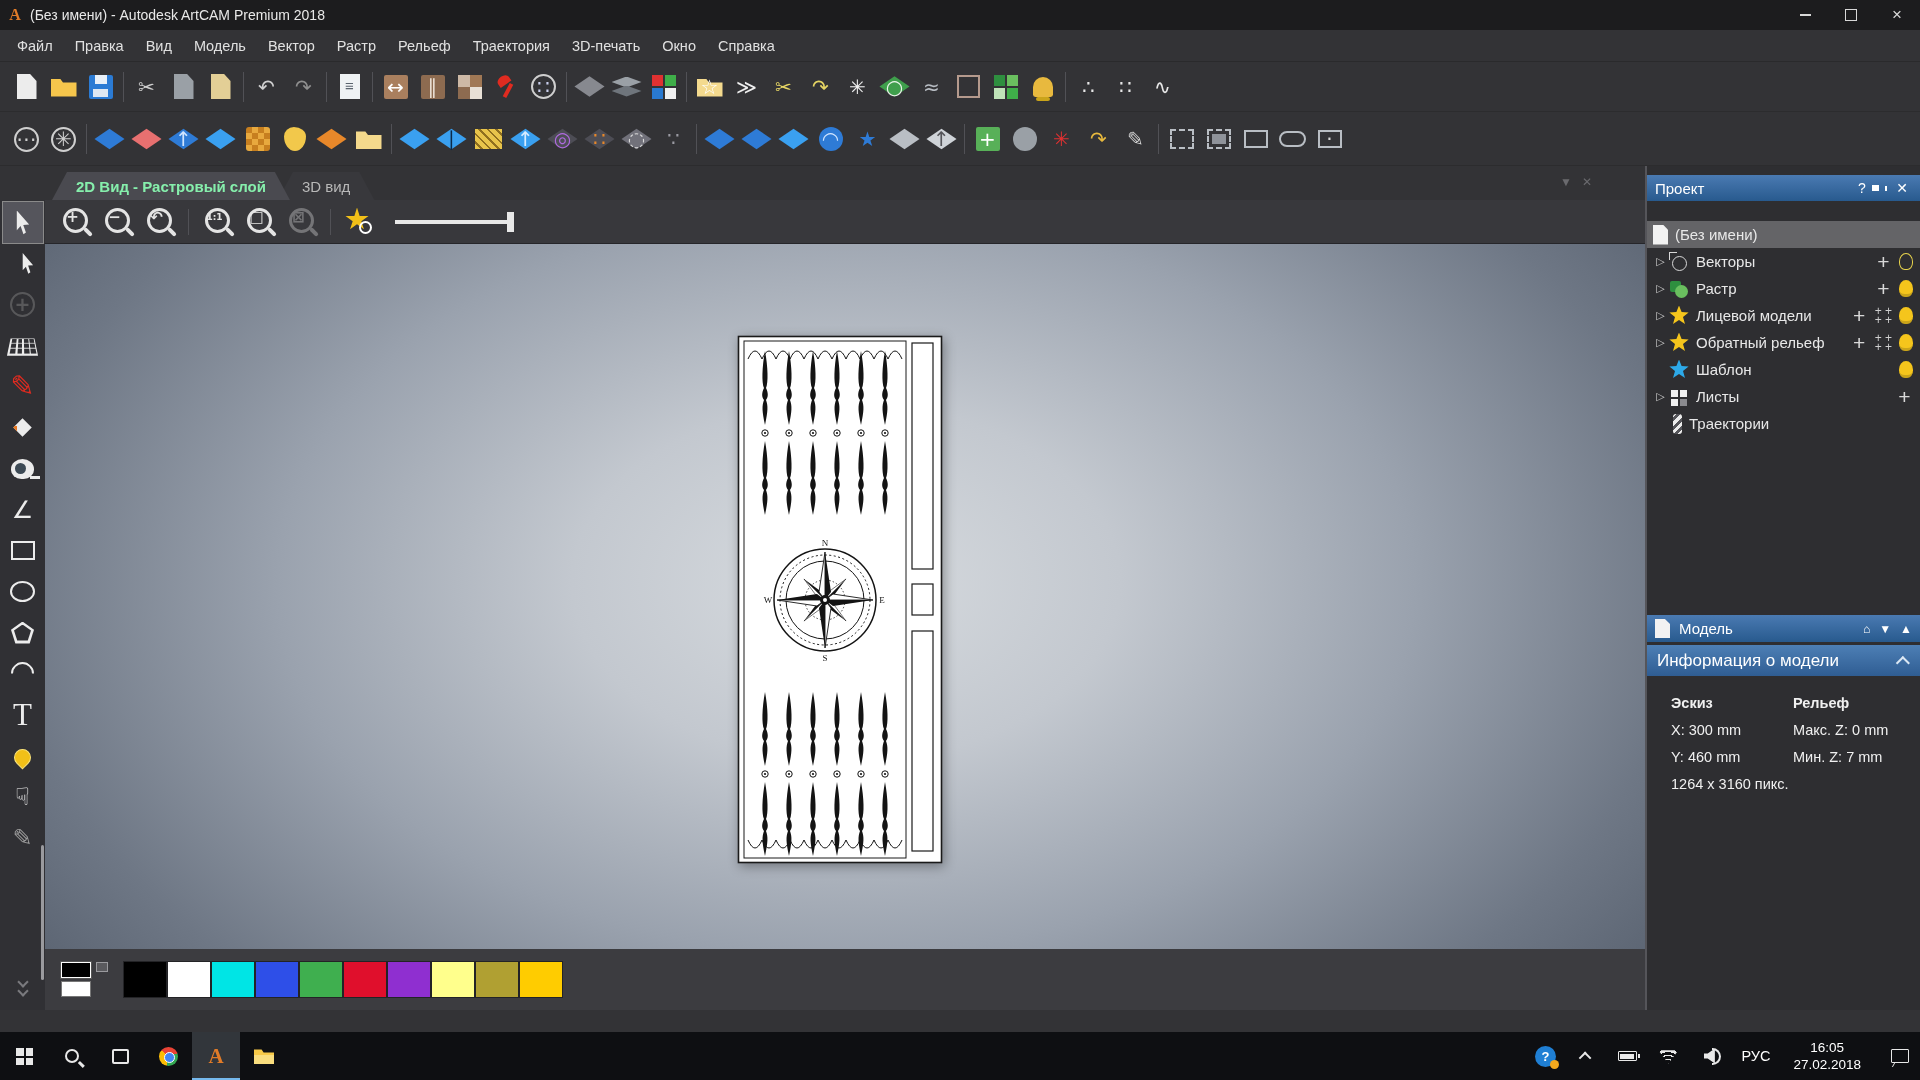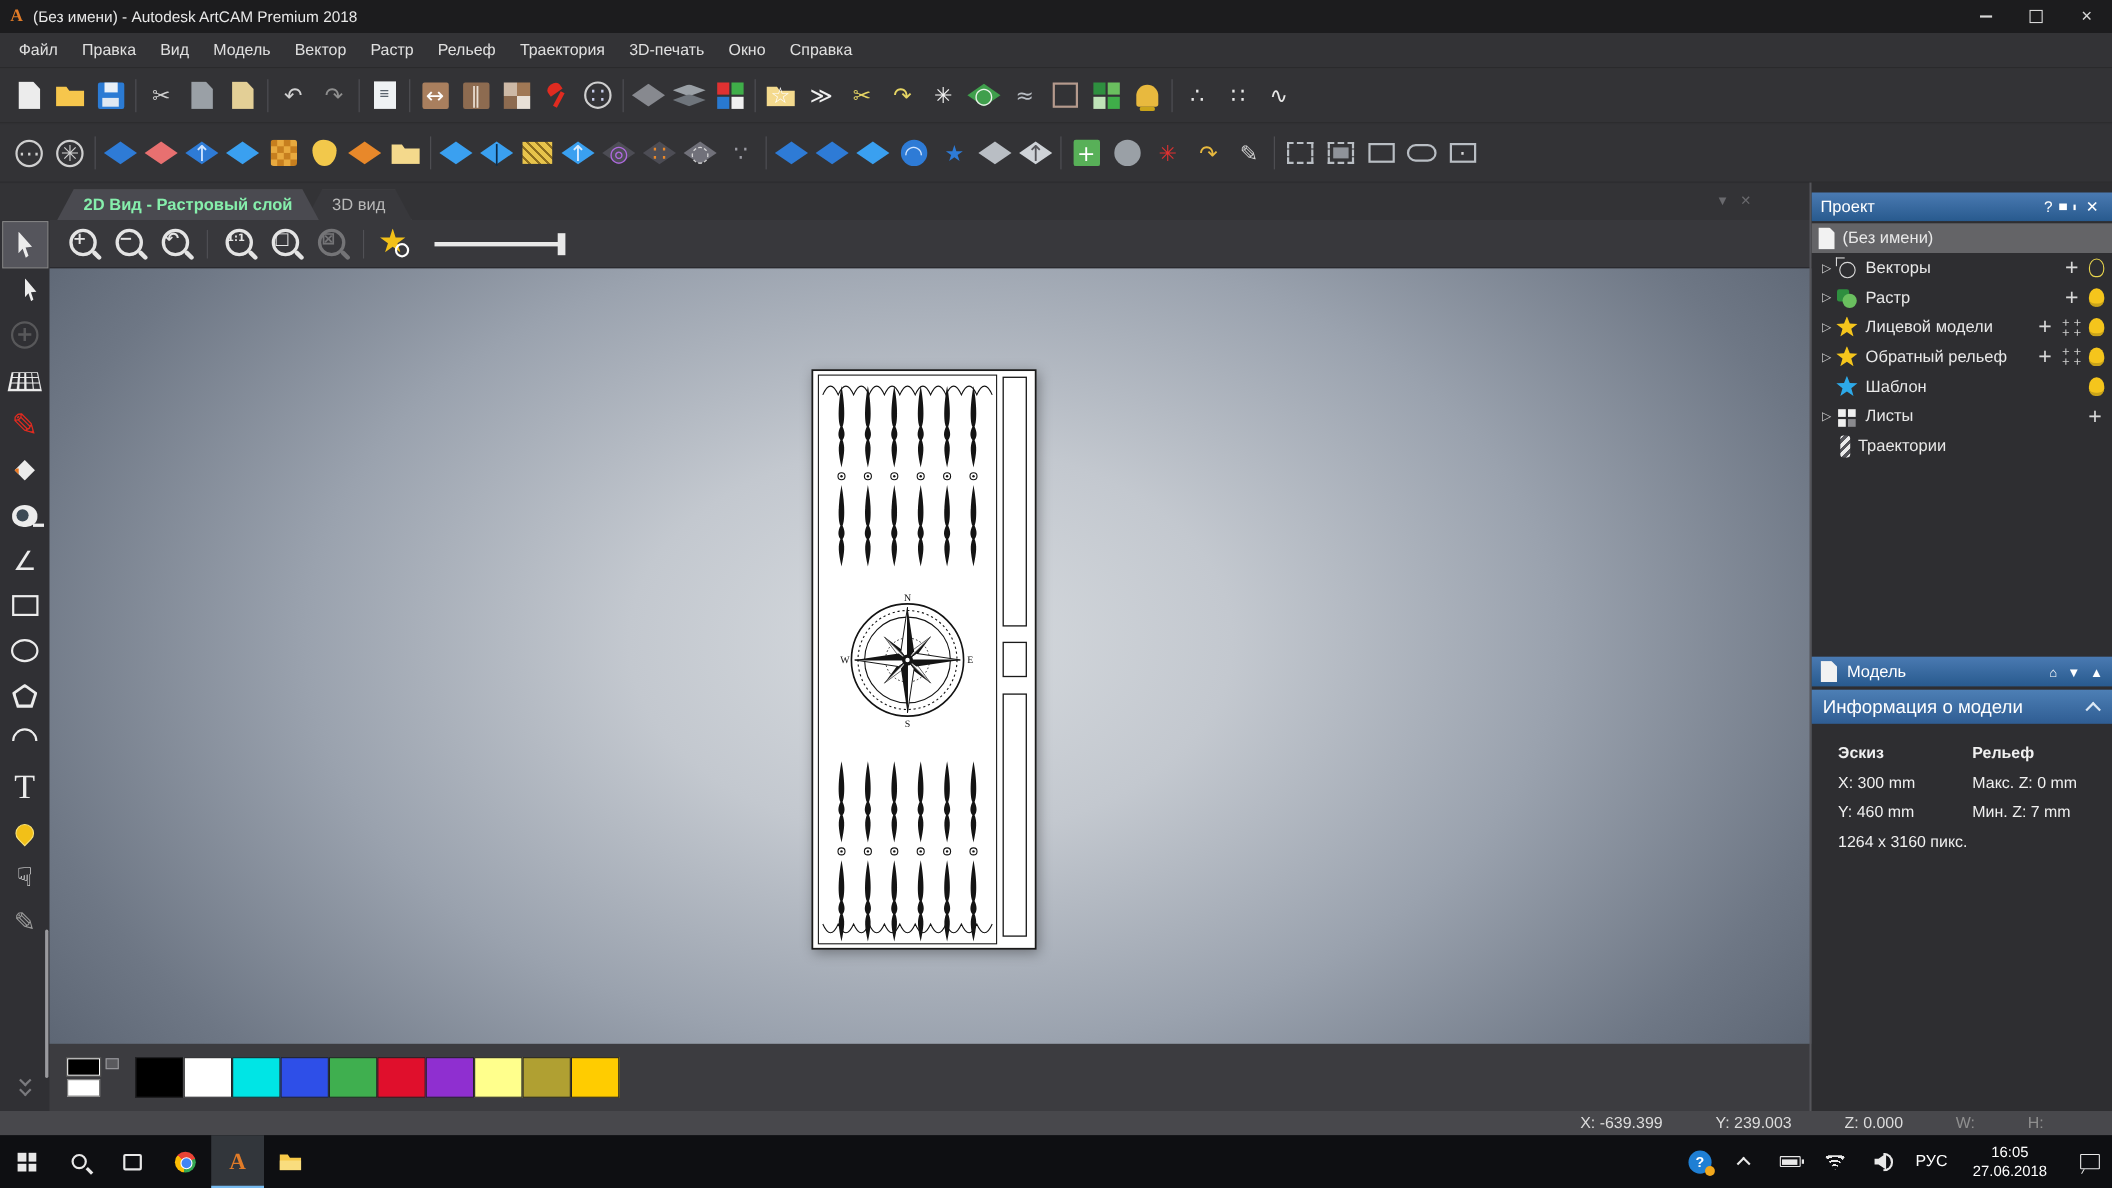--- a/index.html
+++ b/index.html
@@ -160,21 +160,21 @@
 
   
   .splitter { position:absolute; left:1645px; top:166px; width:2px; height:844px; background:#55555a; }
   .rightpanel { position:absolute; left:1647px; top:166px; width:273px; height:844px; background:#2e2e31; color:#e8e8e8; }
   .phead { height:26px; margin-top:9px; background:linear-gradient(#4a7ab2,#285a8e); display:flex; align-items:center;
     padding:0 8px; font-size:15px; color:#fff; }
   .phead .sp { flex:1; }
   .ph-ico { width:20px; display:flex; align-items:center; justify-content:center; color:#fff; font-size:14px; }
   .pin-icon i { display:block; width:7px; height:6px; background:#fff; }
   .pin-icon::after { content:""; display:block; width:2px; height:5px; background:#fff; margin:0 auto; }
-  .tree { padding-top:2px; }
+  .tree { padding-top:20px; }
   .trow { height:27px; display:flex; align-items:center; padding-left:5px; font-size:15px; }
   .trow.selected { background:#646467; }
   .texp { width:17px; flex:none; color:#cfcfcf; font-size:11px; text-align:center; visibility:hidden; }
   .texp.yes { visibility:visible; }
   .texp.yes::before { content:"▷"; }
   .tico { width:20px; height:20px; position:relative; flex:none; margin-right:7px; }
   .trow.root .tico { margin-left:1px; }
   .i-page { background:#f2f2f2; width:15px !important; clip-path:polygon(0 0,66% 0,100% 26%,100% 100%,0 100%); }
   .i-vectors::before { content:""; position:absolute; left:3px; top:4px; width:13px; height:13px; border:1.6px solid #d8d8d8; border-radius:50%; }
   .i-vectors::after { content:""; position:absolute; left:0; top:0; width:7px; height:7px; border-left:1.6px solid #d8d8d8; border-top:1.6px solid #d8d8d8; }
@@ -1058,27 +1058,20 @@
       <div class="inforow">
         <span class="c1">Y: 460 mm</span>
         <span>Мин. Z: 7 mm</span>
       </div>
       <div class="inforow">
         <span>1264 x 3160 пикс.</span>
       </div>
     </div>
   </div>
 
-  <div class="statusbar">
-    <span>X: -639.399</span>
-    <span>Y: 239.003</span>
-    <span>Z: 0.000</span>
-    <span class="dim">W:</span>
-    <span class="dim">H:</span>
-  </div>
 
   <div class="taskbar">
     <span class="tb-btn">
         <span class="tb-start"></span>
       </span>
     <span class="tb-btn">
         <span class="tb-search"></span>
       </span>
     <span class="tb-btn">
         <span class="tb-taskview"></span>
@@ -1104,21 +1097,21 @@
         </span>
       <span class="tb-ico">
           <span class="tb-wifi"></span>
         </span>
       <span class="tb-ico tb-volume-wrap">
           <span class="tb-volume"></span>
         </span>
       <span class="tb-lang">РУС</span>
       <span class="tb-clock">
         <span>16:05</span><br>
-        <span>27.06.2018</span>
+        <span>27.02.2018</span>
       </span>
       <span class="tb-ico">
           <span class="tb-notif"></span>
         </span>
     </span>
   </div>
 
 </div>
 
 </body></html>

